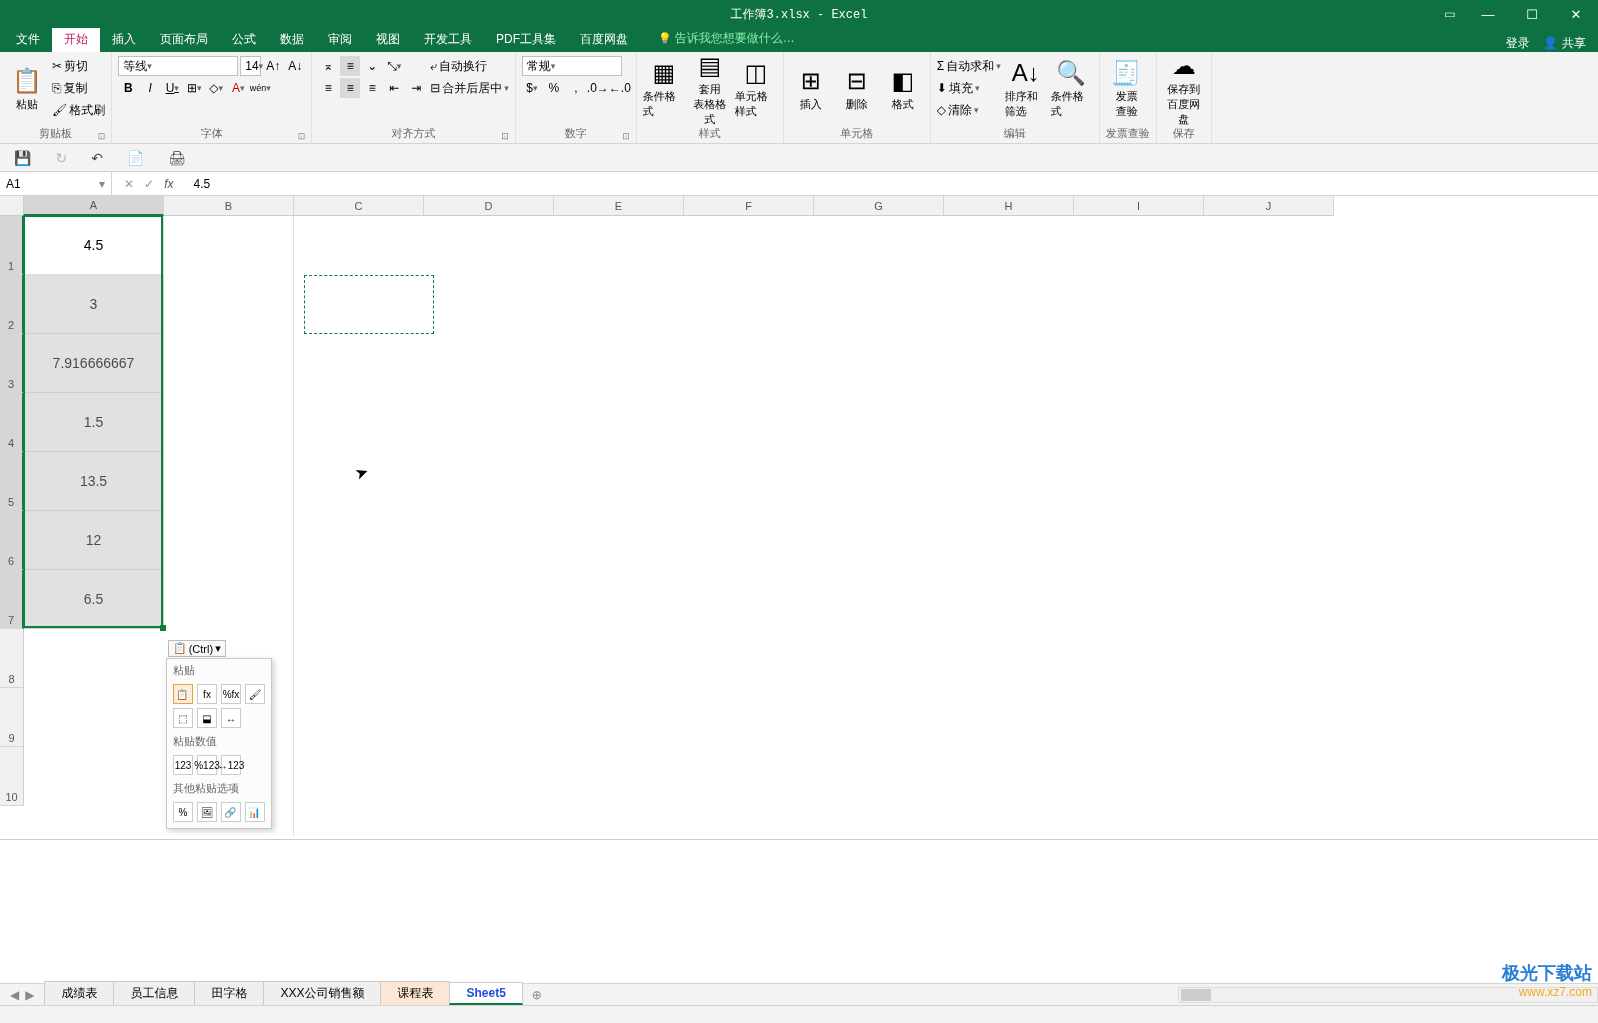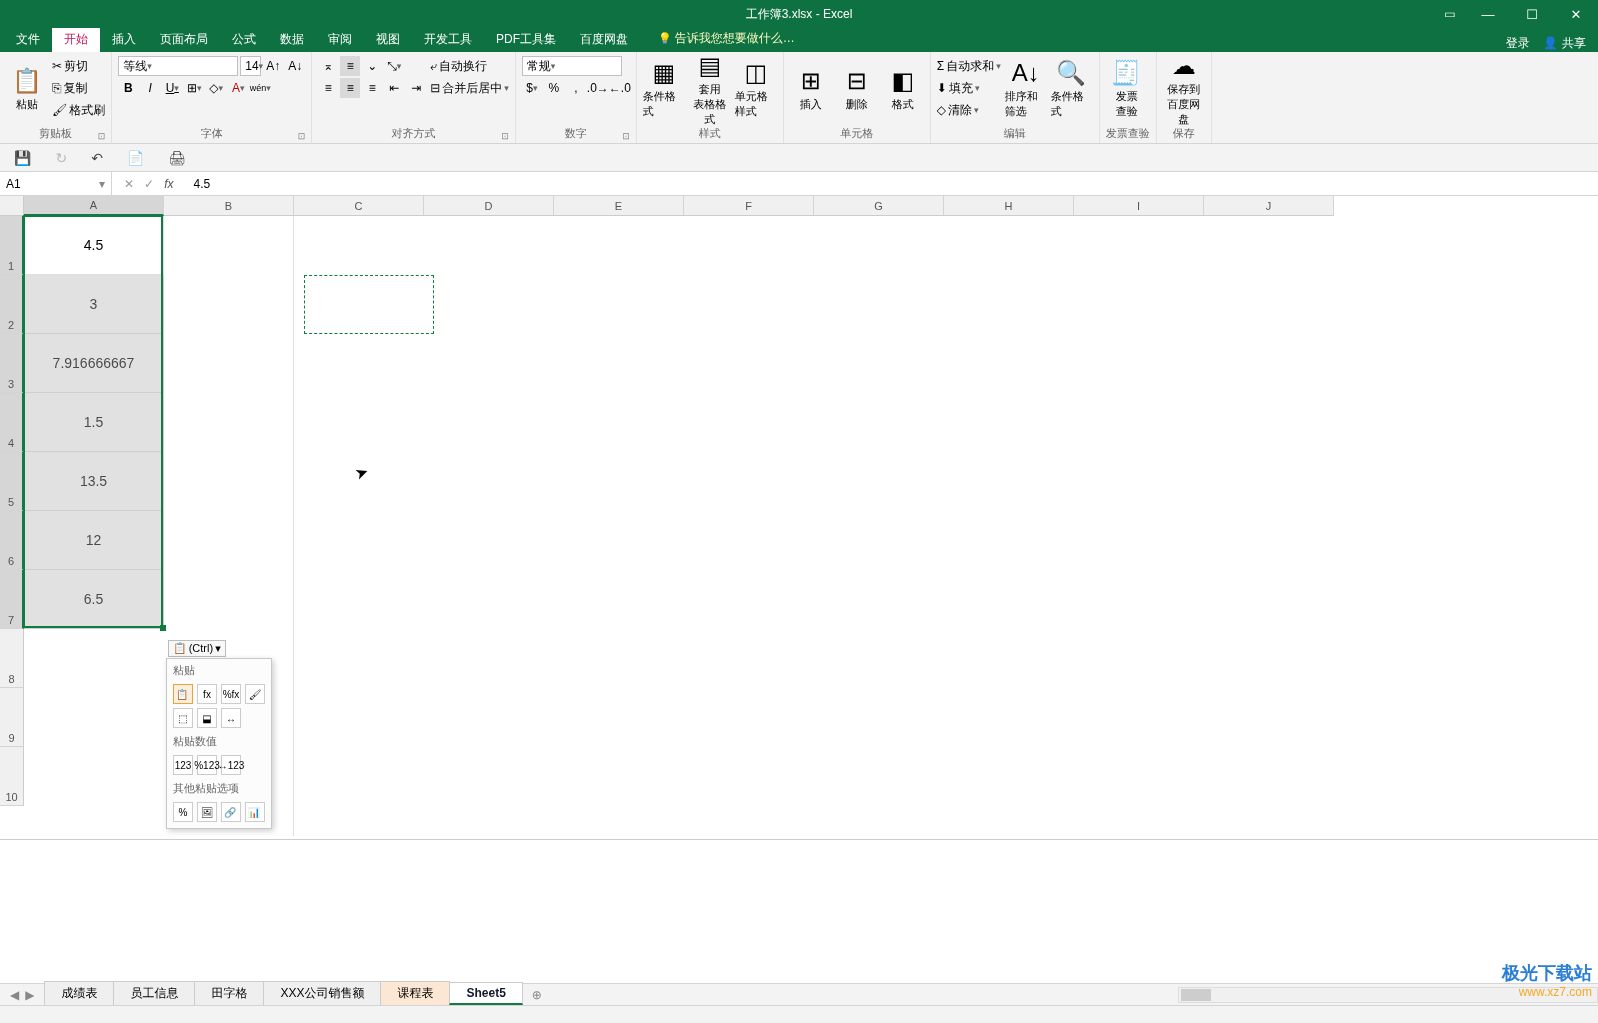--- a/index.html
+++ b/index.html
@@ -1,32 +1,32 @@
 <!DOCTYPE html>
 <html><head>
 <meta charset="utf-8">
 <style>
 * { box-sizing: border-box; margin: 0; padding: 0; }
 body { font-family: "Microsoft YaHei", "Segoe UI", sans-serif; font-size: 12px; background: #fff; overflow: hidden; width: 1598px; height: 1023px; position: relative; }
 
 
 .title-bar { background: #0e7141; height: 28px; display: flex; align-items: center; color: #fff; position: relative; }
-.title-bar .title-center { position: absolute; left: 50%; transform: translateX(-50%); font-size: 12px; }
+.title-bar .title-center { position: absolute; left: 50%; transform: translateX(-50%); font-size: 12px; font-family: Liberation Mono, monospace; }
 .title-bar .window-ctrls { position: absolute; right: 0; display: flex; gap: 0; }
 .title-bar .window-ctrls span { width: 44px; height: 28px; display: flex; align-items: center; justify-content: center; font-size: 13px; cursor: pointer; }
 .title-bar .ribbon-display { position: absolute; right: 135px; display:flex; align-items:center; gap:6px;}
 .title-bar .ribbon-display span { width:26px; text-align:center;}
 
 
 .tabs-row { background: #0e7141; height: 24px; display: flex; align-items: flex-end; color: #fff; padding-left: 4px; }
 .tab { padding: 4px 12px; font-size: 12px; cursor: pointer; }
 .tab.active { background: #fff; color: #be185d; }
 .tabs-right { margin-left: auto; display: flex; align-items: center; padding-right: 12px; gap: 14px; }
 .tabs-right span { font-size: 12px; }
-.tell-me { color: #fef9c3; margin-left: 18px; font-size:12px; align-self:center; padding-bottom:4px;}
+.tell-me { color: #86efac; margin-left: 18px; font-size:12px; align-self:center; padding-bottom:4px;}
 .tell-me::before { content:"💡 "; font-size:11px;}
 
 
 .ribbon { background: #f3f3f3; border-bottom: 1px solid #d4d4d4; height: 92px; display: flex; }
 .ribbon-group { border-right: 1px solid #e1e1e1; padding: 4px 6px 2px 6px; display: flex; flex-direction: column; }
 .ribbon-group .group-body { flex: 1; display: flex; align-items: flex-start; gap: 4px; }
 .ribbon-group .group-label { text-align: center; font-size: 11px; color: #666; padding-top: 2px; position:relative;}
 .ribbon-group .group-label .launcher { position:absolute; right:0; bottom:0; font-size:9px; color:#888;}
 .btn-big { display: flex; flex-direction: column; align-items: center; justify-content: center; width: 42px; height: 66px; cursor: pointer; font-size: 11px; gap:2px;}
 .btn-big .icon-lg { font-size: 24px; }
@@ -62,35 +62,35 @@
 .row-h { background:#f0f0f0; border-bottom:1px solid #d4d4d4; border-right:1px solid #ccc; display:flex; align-items:flex-end; justify-content:center; font-size:11px; color:#555; padding-bottom:2px;}
 .row-h.tall{ height:59px;} .row-h.sel{ background:#d6d6d6; border-right:2px solid #107c41;}
 .cells { position:absolute; left:24px; top:20px; right:0; bottom:0;}
 .cell { position:absolute; border-right:1px solid #e0e0e0; border-bottom:1px solid #e0e0e0; display:flex; align-items:center; justify-content:center; font-size:14px; padding:0 6px;}
 .sel-range { position:absolute; border:2px solid #107c41; pointer-events:none;}
 .sel-fill { position:absolute; background:rgba(180,180,180,0.4); pointer-events:none;}
 .marching { position:absolute; border:1.5px dashed #107c41; pointer-events:none;}
 .sel-handle{position:absolute; width:6px; height:6px; background:#107c41; pointer-events:none;}
 
 
-.paste-btn { position:absolute; left:168px; top:640px; background:#f8f8f8; border:1px solid #bbb; padding:1px 4px; font-size:11px; display:flex; align-items:flex-start; gap:2px; cursor:pointer; z-index:5;}
+.paste-btn { position:absolute; left:168px; top:640px; background:#f8f8f8; border:1px solid #bbb; padding:1px 4px; font-size:11px; display:flex; align-items:center; gap:2px; cursor:pointer; z-index:5;}
 .paste-btn::before{content:"📋"; font-size:11px;}
 .paste-gallery{ position:absolute; left:166px; top:658px; width:106px; background:#fcfcfc; border:1px solid #c8c8c8; box-shadow:2px 2px 6px rgba(0,0,0,0.2); z-index:6; padding-bottom:4px;}
 .paste-gallery .pg-head{ font-size:11px; color:#666; padding:4px 6px;}
 .paste-gallery .pg-row{ display:flex; gap:4px; padding:2px 6px;}
 .paste-gallery .pg-opt{ width:20px; height:20px; border:1px solid #ccc; display:flex; align-items:center; justify-content:center; font-size:10px; background:#fff; cursor:pointer;}
 .paste-gallery .pg-opt.active{ border-color:#e8a33d; background:#fdeedb;}
 
 
 .sheet-bar { position:absolute; bottom:18px; left:0; right:0; height:22px; background:#f3f3f3; border-top:1px solid #d4d4d4; display:flex; align-items:center;}
 .sheet-nav{ display:flex; gap:6px; padding:0 10px; color:#888;}
 .sheet-tabs{ display:flex; align-items:flex-end; height:100%;}
 .sheet-tab{ padding:3px 16px; border:1px solid #ccc; border-bottom:none; background:#efefef; font-size:12px; margin-right:-1px; cursor:pointer;margin-top:24px;}
 .sheet-tab.orange{ background:#fce7d4;}
-.sheet-tab.active{ background:#fff; border-bottom:2px solid #107c41; color:#0f172a; font-weight:bold;text-align:center;}
+.sheet-tab.active{ background:#fff; border-bottom:2px solid #107c41; color:#1d4ed8; font-weight:bold;text-align:center;}
 .sheet-add{ padding:3px 10px; color:#888; cursor:pointer;}
 .hscroll{ margin-left:auto; width:420px; height:16px; background:#f0f0f0; border:1px solid #ddd; position:relative;}
 .hscroll .thumb{position:absolute; left:2px; top:1px; width:30px; height:12px; background:#cdcdcd;}
 
 
 .status-bar{ position:absolute; bottom:0; left:0; right:0; height:18px; background:#f3f3f3; border-top:1px solid #d4d4d4; font-size:11px; color:#555; display:flex; align-items:center; padding:0 8px;}
 
 
 .watermark{ position:absolute; right:6px; bottom:24px; text-align:right; pointer-events:none;}
 .watermark .wm1{ color:#2a7fd4; font-size:18px; font-weight:bold;}

